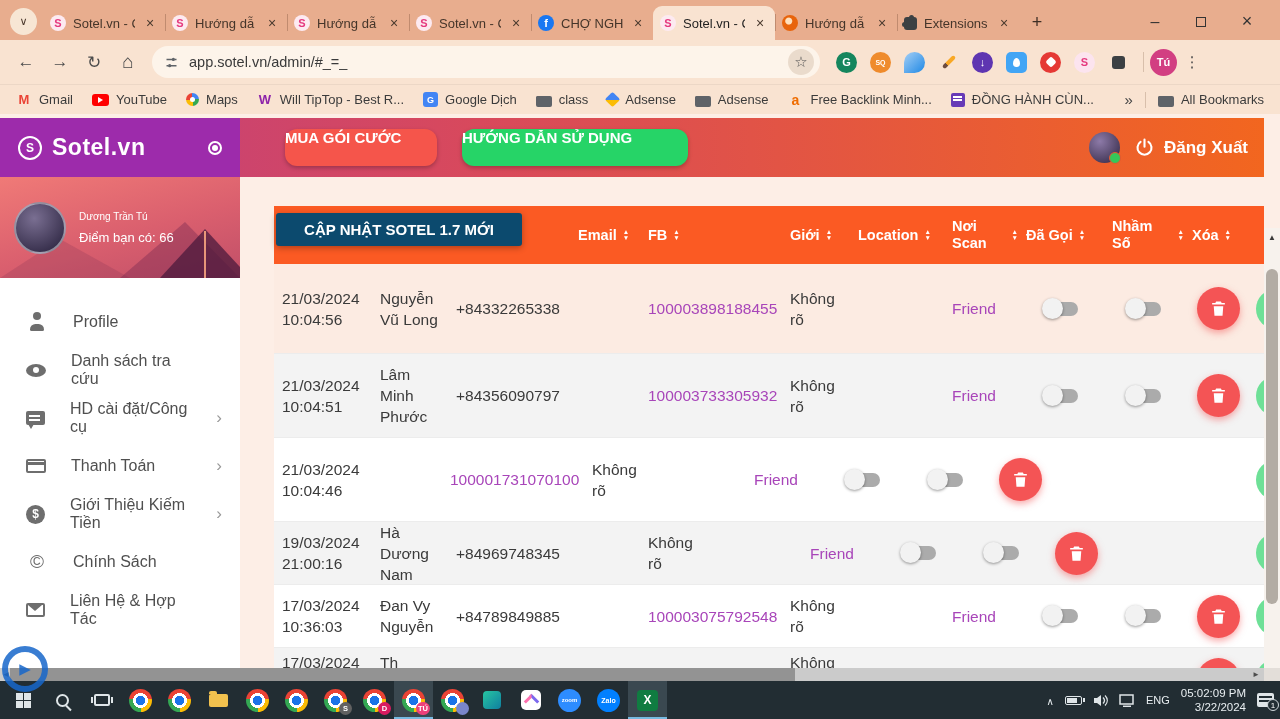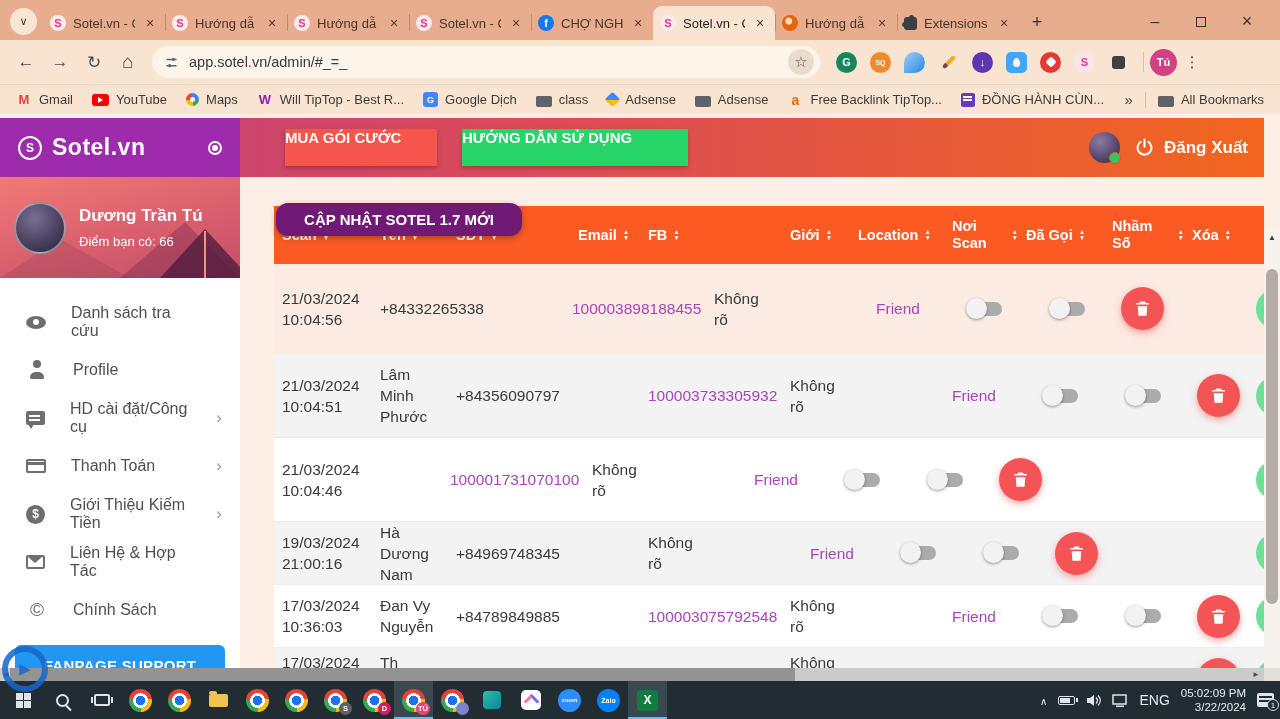--- a/index.html
+++ b/index.html
@@ -92,35 +92,35 @@
 .page{position:absolute;top:114px;left:0;width:1280px;height:554px;background:#fdeee6;overflow:hidden}
 
 
 .appheader{position:absolute;top:4px;left:0;width:1264px;height:59px;background:linear-gradient(90deg,#c13f7d 0%,#d8495c 38%,#f2661f 100%)}
 .brandbox{position:absolute;left:0;top:0;width:240px;height:59px;background:#9d2bab;color:#fff;display:flex;align-items:center;padding:0 18px;gap:10px}
 .brandlogo{width:24px;height:24px;border:2px solid #fff;border-radius:50%;display:flex;align-items:center;justify-content:center;font-size:12px;font-weight:700}
 .brandlogo::after{content:"S"}
 .brandname{font-size:23px;font-weight:700;letter-spacing:.5px}
 .targeticon{margin-left:auto;width:14px;height:14px;border:2px solid #fff;border-radius:50%;display:flex;align-items:center;justify-content:center}
 .targeticon::after{content:"";width:6px;height:6px;background:#fff;border-radius:50%}
-.hbtn{position:absolute;top:11px;height:37px;border:none;border-radius:0;color:#fff;font-weight:700;font-size:15px;font-family:inherit;box-shadow:0 2px 4px rgba(0,0,0,.25)}
+.hbtn{position:absolute;top:11px;height:37px;border:none;border-radius:12px;color:#fff;font-weight:700;font-size:15px;font-family:inherit;box-shadow:0 2px 4px rgba(0,0,0,.25)}
 .hbtn-buy{left:285px;width:152px;background:#f5554b}
 .hbtn-guide{left:462px;width:226px;background:#26d467}
 .hright{position:absolute;right:16px;top:0;height:59px;display:flex;align-items:center;gap:14px;color:#fff}
 .havatar{width:31px;height:31px;border-radius:50%;background:radial-gradient(circle at 35% 30%,#8d7aa8,#2e2440);position:relative}
 .havatar::after{content:"";position:absolute;right:-1px;bottom:-1px;width:10px;height:10px;border-radius:50%;background:#35c759;border:1.5px solid #e8552f}
 .logout{display:flex;align-items:center;gap:9px;font-size:17px;font-weight:600}
 
 
 .sidebar{position:absolute;left:0;top:63px;width:240px;height:491px;background:#fff}
 .usercard{position:relative;height:101px;background:linear-gradient(165deg,#f07a77 0%,#da5f6e 55%,#c14f68 100%);overflow:hidden;display:flex;align-items:center;padding:0 14px;gap:13px;color:#fff}
 .usercard svg{position:absolute;bottom:0;left:0}
 .uavatar{width:52px;height:52px;border-radius:50%;background:radial-gradient(circle at 38% 30%,#7a6f92,#241d38);border:2px solid rgba(255,255,255,.45);flex:none;z-index:1}
 .uinfo{z-index:1}
-.uname{font-size:17px;font-weight:700;margin-bottom:8px}
+.uname{font-size:10px;font-weight:400;margin-bottom:8px}
 .upoints{font-size:13px}
 .menu{padding-top:20px}
 .mitem{height:48px;display:flex;align-items:center;padding:0 18px 0 26px;gap:25px;color:#4f4f4f;font-size:16px}
 .micon{width:22px;height:22px;flex:none;position:relative;display:flex;align-items:center;justify-content:center;color:#6e6e6e}
 .ig-user::before{content:"";position:absolute;top:1px;left:7px;width:8px;height:8px;border-radius:50%;background:#6e6e6e}
 .ig-user::after{content:"";position:absolute;bottom:2px;left:4px;width:14px;height:7px;border-radius:7px 7px 2px 2px;background:#6e6e6e}
 .ig-eye{width:20px;height:13px;border:2px solid #6e6e6e;border-radius:50%;background:#6e6e6e}
 .ig-eye::after{content:"";width:6px;height:6px;background:#fff;border-radius:50%}
 .ig-chat{width:19px;height:14px;background:#6e6e6e;border-radius:2px;position:relative}
 .ig-chat::before{content:"";position:absolute;left:3px;top:4px;width:11px;height:1.6px;background:#fff;box-shadow:0 4px 0 #fff}
@@ -131,21 +131,21 @@
 .ig-dollar::after{content:"$"}
 .ig-copy{font-size:19px}
 .ig-copy::after{content:"©"}
 .ig-mail{width:19px;height:14px;border:2px solid #6e6e6e;border-radius:2px;position:relative;overflow:hidden}
 .ig-mail::before{content:"";position:absolute;top:0;left:0;border-left:7.5px solid transparent;border-right:7.5px solid transparent;border-top:6px solid #6e6e6e}
 .mchev{margin-left:auto;color:#999;font-size:17px}
 .fanpage{position:absolute;left:15px;top:468px;width:210px;height:40px;background:#2196f3;border:none;border-radius:6px;color:#fff;font-weight:700;font-size:15px;font-family:inherit;letter-spacing:.3px}
 
 
 .table{position:absolute;left:274px;top:87px;width:990px;height:467px}
-.update{position:absolute;left:2px;top:2px;width:246px;height:33px;background:#701a75;border:none;border-radius:12px;color:#fff;font-weight:700;font-size:15px;font-family:inherit;z-index:6;box-shadow:0 2px 6px rgba(0,0,0,.3)}
+.update{position:absolute;left:2px;top:12px;width:246px;height:33px;background:#0c4a6e;border:none;border-radius:3px;color:#fff;font-weight:700;font-size:15px;font-family:inherit;z-index:6;box-shadow:0 2px 6px rgba(0,0,0,.3)}
 .thead{display:flex;margin-top:5px;height:58px;background:#fb5a23;color:#fff;align-items:center}
 .th{display:flex;align-items:center;padding-left:8px;font-weight:700;font-size:14.5px;line-height:17px;flex:none}
 .sort{display:inline-flex;flex-direction:column;font-size:6.5px;line-height:6.5px;margin-left:6px;color:#fff}
 .sort::before{content:"▲"}
 .sort::after{content:"▼"}
 .w-scan{width:98px}.w-ten{width:76px}.w-sdt{width:122px}.w-email{width:70px}.w-fb{width:142px}.w-gioi{width:68px}.w-loc{width:94px}.w-noi{width:74px}.w-dagoi{width:86px}.w-nham{width:80px}.w-xoa{width:68px}
 .rows{position:relative;height:404px;overflow:hidden;background:#fff}
 .trow{display:flex;position:relative;border-bottom:1px solid #ececec;background:#fff}
 .trow:nth-of-type(even){background:#f3f3f3}
 .trow:nth-of-type(1){height:90px;background:#fcebe2}
@@ -198,21 +198,21 @@
 .i-zoom::after{content:"zoom";color:#fff;font-size:6px;font-weight:700}
 .i-zalo{width:23px;height:23px;border-radius:50%;background:#0180ff;display:flex;align-items:center;justify-content:center}
 .i-zalo::after{content:"Zalo";color:#fff;font-size:7px;font-weight:700}
 .i-excel{width:21px;height:21px;border-radius:4px;background:#107c41;display:flex;align-items:center;justify-content:center}
 .i-excel::after{content:"X";color:#fff;font-size:12px;font-weight:800}
 .tray{position:absolute;right:6px;top:0;height:38px;display:flex;align-items:center;gap:11px;z-index:55;color:#e8eef1}
 .trayup::before{content:"∧";font-size:10px}
 .ibat{width:17px;height:9px;border:1.5px solid #dfe5e8;border-radius:2px;position:relative}
 .ibat::before{content:"";position:absolute;right:-4px;top:1.5px;width:2px;height:4px;background:#dfe5e8}
 .ibat::after{content:"";position:absolute;left:1px;top:1px;bottom:1px;width:10px;background:#dfe5e8}
-.lang{font-size:14px}
+.lang{font-size:11px}
 .clock{font-size:11.5px;line-height:14px;text-align:right}
 .notif{width:17px;height:14px;background:#dfe5e8;border-radius:2px;position:relative}
 .notif::before{content:"";position:absolute;left:2px;top:3px;width:13px;height:1.5px;background:#222d33;box-shadow:0 4px 0 #222d33}
 .nbadge{position:absolute;right:-5px;bottom:-4px;width:12px;height:12px;border-radius:50%;background:#222d33;border:1px solid #cfd6da;color:#fff;font-size:8px;display:flex;align-items:center;justify-content:center}
 
 
 .watermark{position:absolute;left:2px;top:646px;z-index:45;display:flex;align-items:center;gap:10px;color:#1767cb;opacity:.85;pointer-events:none}
 .wm-logo{width:46px;height:46px;border:6px solid #1767cb;border-radius:50%;display:flex;align-items:center;justify-content:center;font-size:15px;flex:none}
 .wm-logo::after{content:"▶"}
 .wm-text{font-size:50px;font-weight:800;letter-spacing:10px;white-space:nowrap}
@@ -343,21 +343,21 @@
     <span class="bm">
         <span class="bico b-adsense"></span>
         <span>Adsense</span>
       </span>
     <span class="bm">
         <span class="bico b-folder"></span>
         <span>Adsense</span>
       </span>
     <span class="bm">
         <span class="bico b-backlink"></span>
-        <span>Free Backlink TipTop...</span>
+        <span>Free Backlink Minh...</span>
       </span>
     <span class="bm">
         <span class="bico b-sheet"></span>
         <span>ĐỒNG HÀNH CÙN...</span>
       </span>
     <span class="bmore">
       <span class="chevmore"></span>
       <span class="bdiv"></span>
       <span class="bm">
           <span class="bico b-folder"></span>
@@ -397,56 +397,55 @@
           <line x1="205" y1="54" x2="205" y2="101" stroke="rgba(255,170,130,.85)" stroke-width="2"></line>
         </svg>
         <span class="uavatar"></span>
         <span class="uinfo">
           <div class="uname">Dương Trần Tú</div>
           <div class="upoints">Điểm bạn có: 66</div>
         </span>
       </div>
       <nav class="menu">
         <div class="mitem">
+            <span class="micon ig-user"></span>
+            <span>Profile</span>
+            <span class="mchev"></span>
+          </div>
+        <div class="mitem">
             <span class="micon ig-eye"></span>
             <span>Danh sách tra cứu</span>
-            <span class="mchev"></span>
-          </div>
-        <div class="mitem">
-            <span class="micon ig-user"></span>
-            <span>Profile</span>
             <span class="mchev"></span>
           </div>
         <div class="mitem">
             <span class="micon ig-chat"></span>
             <span>HD cài đặt/Công cụ</span>
             <span class="mchev">›</span>
           </div>
         <div class="mitem">
             <span class="micon ig-card"></span>
             <span>Thanh Toán</span>
             <span class="mchev">›</span>
           </div>
         <div class="mitem">
             <span class="micon ig-dollar"></span>
             <span>Giới Thiệu Kiếm Tiền</span>
             <span class="mchev">›</span>
           </div>
         <div class="mitem">
+            <span class="micon ig-copy"></span>
+            <span>Chính Sách</span>
+            <span class="mchev"></span>
+          </div>
+        <div class="mitem">
             <span class="micon ig-mail"></span>
             <span>Liên Hệ &amp; Hợp Tác</span>
             <span class="mchev"></span>
           </div>
-        <div class="mitem">
-            <span class="micon ig-copy"></span>
-            <span>Chính Sách</span>
-            <span class="mchev"></span>
-          </div>
       </nav>
-      <button class="fanpage">FANPAGE SUPPORT</button>
     </aside>
 
     <div class="table">
       <button class="update">CẬP NHẬT SOTEL 1.7 MỚI</button>
       <div class="thead">
         <div class="th w-scan">
             <span>Scan</span>
             <span class="sort"></span>
           </div>
         <div class="th w-ten">
@@ -490,20 +489,21 @@
             <span class="sort"></span>
           </div>
       </div>
       <div class="rows">
 
           <div class="trow">
             <div class="c w-scan">
               <span>21/03/2024</span>
               <span>10:04:56</span>
             </div>
+            <div class="c w-ten">Nguyễn Vũ Long</div>
             <div class="c w-sdt">+84332265338</div>
             <div class="c w-email"></div>
             <div class="c w-fb">
               <span class="fb-link">100003898188455</span>
             </div>
             <div class="c w-gioi">Không rõ</div>
             <div class="c w-loc"></div>
             <div class="c w-noi">
               <span class="friend">Friend</span>
             </div>

